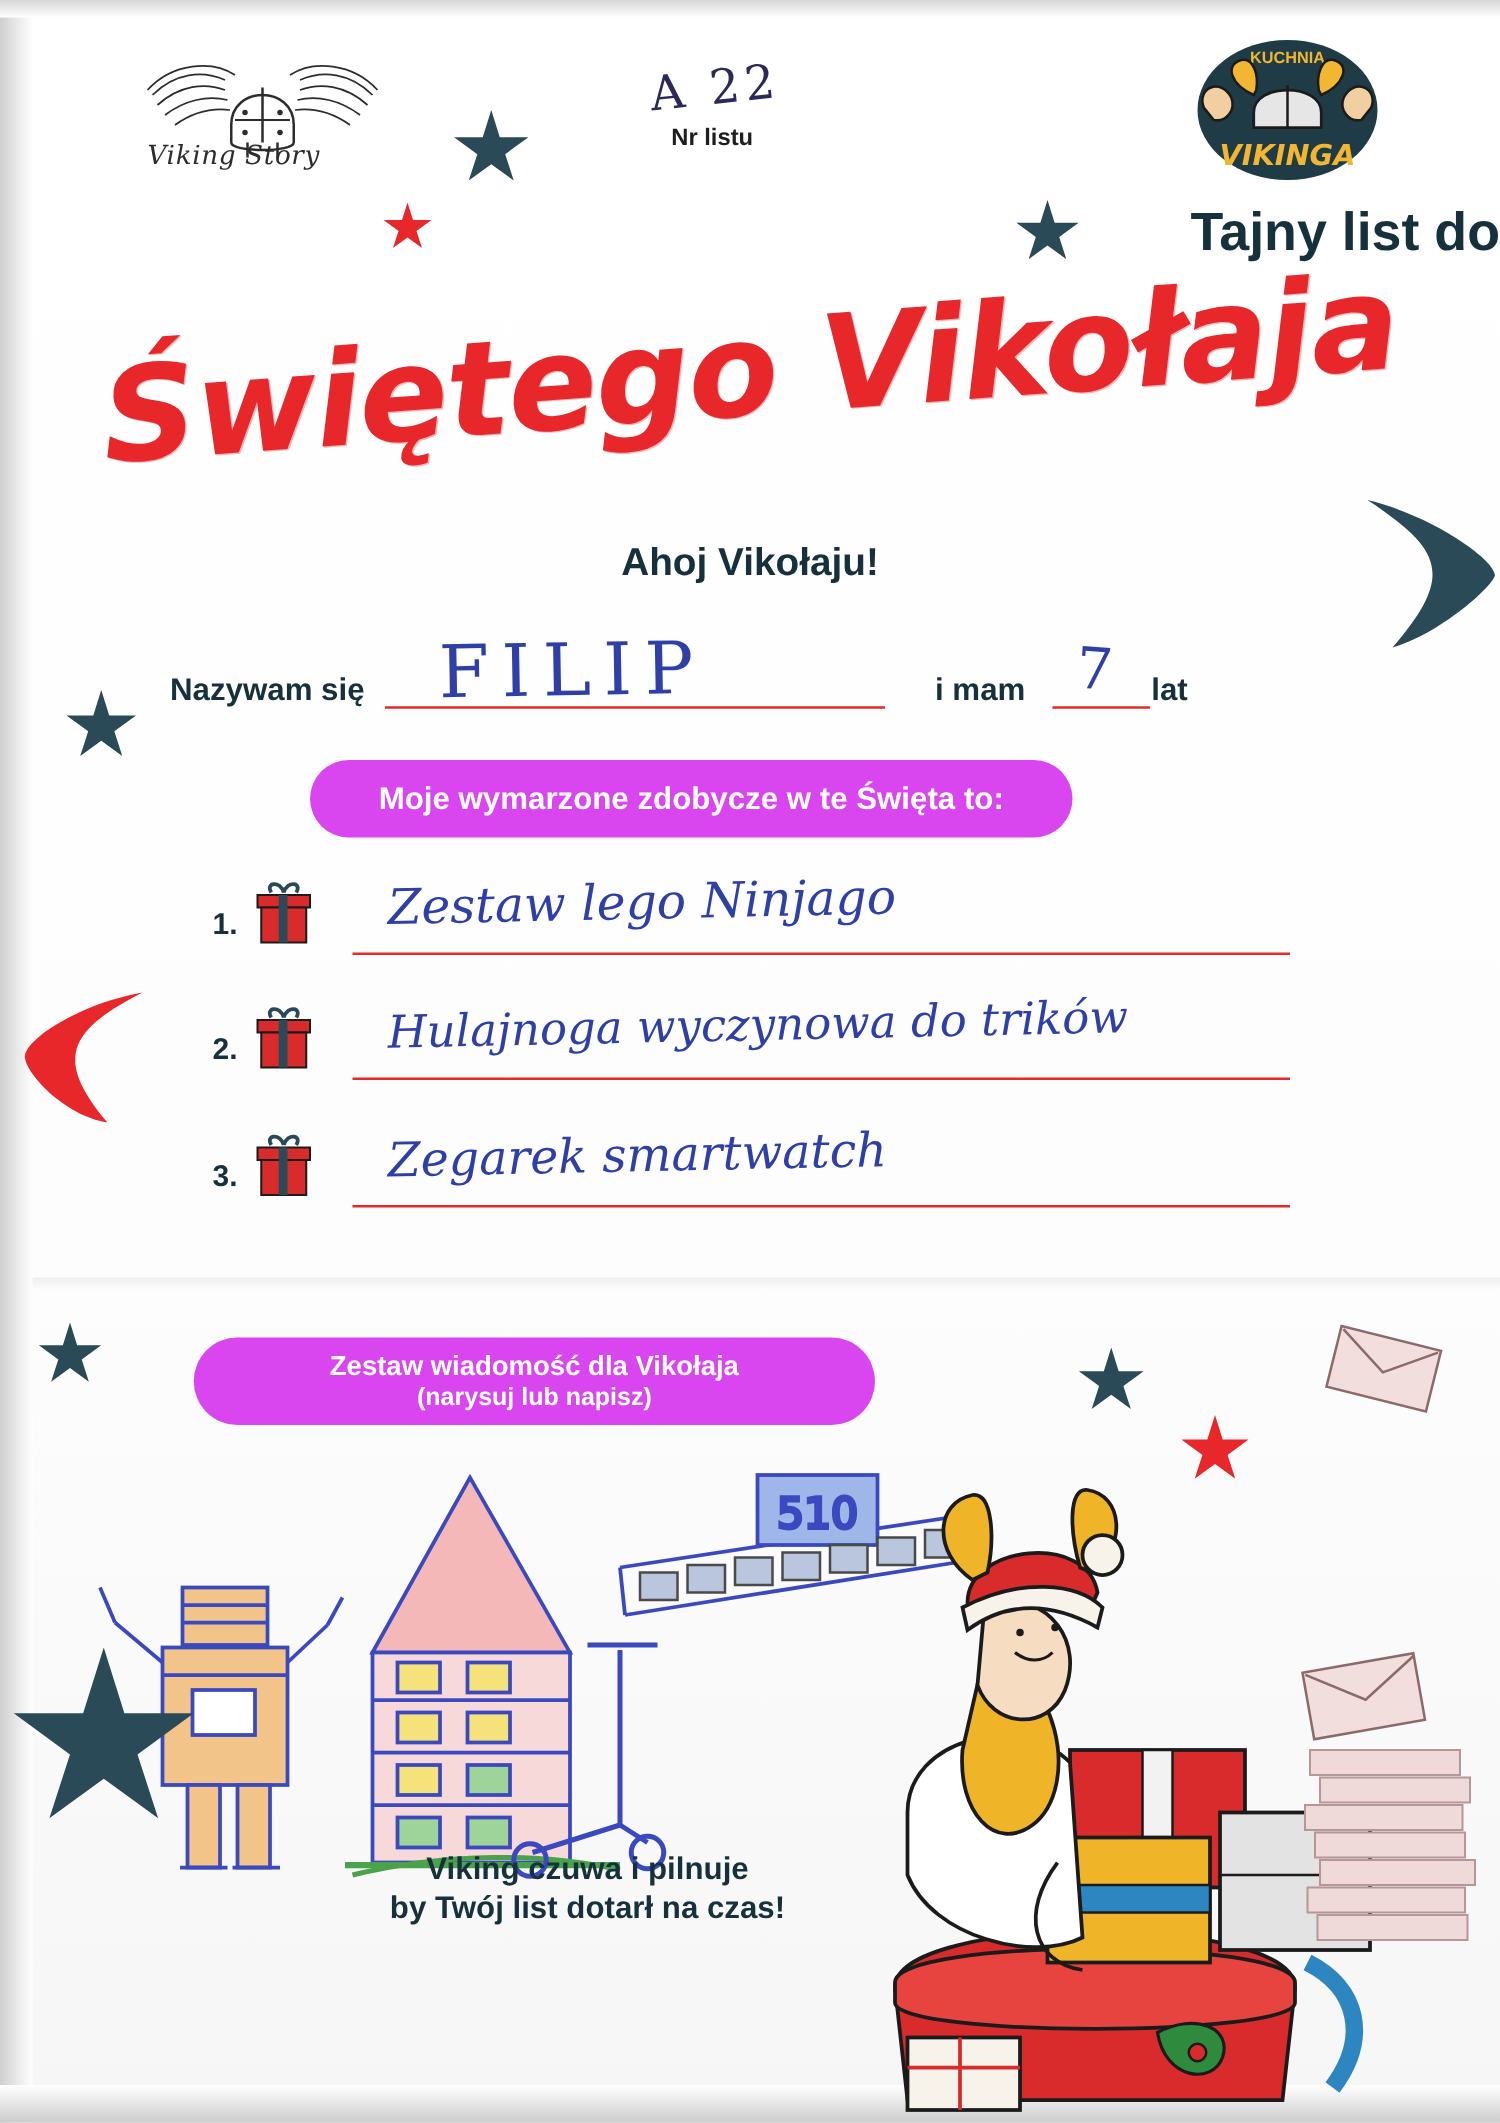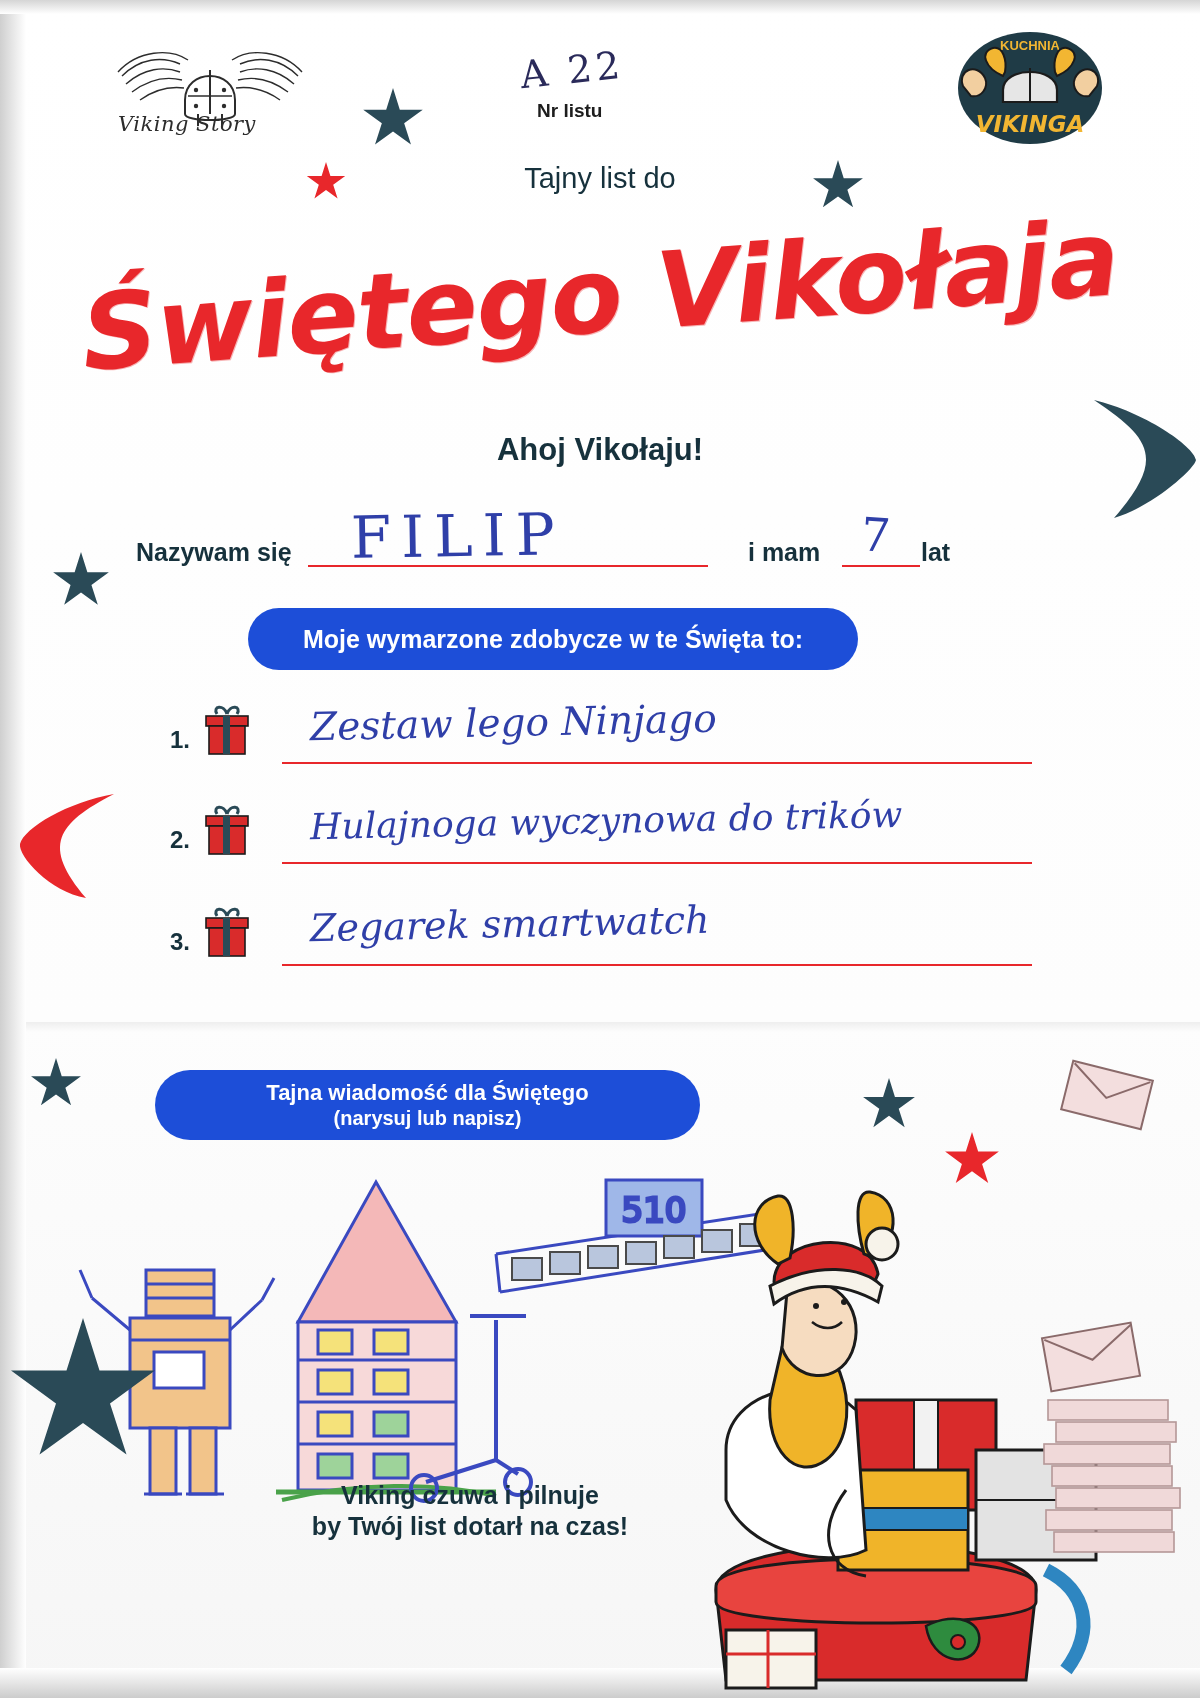--- a/index.html
+++ b/index.html
@@ -83,23 +83,23 @@
     left: 537px;
     top: 100px;
     font-size: 19px;
     font-weight: bold;
     color: #1d1d1d;
   }
   .tajny {
     position: absolute;
     left: 0; right: 0;
     top: 162px;
-    text-align: center;
-    font-size: 29px;
-    font-weight: normal;
+    text-align: right;
+    font-size: 43px;
+    font-weight: bold;
     color: #16313c;
   }
   .title {
     position: absolute;
     left: 0; right: 0;
     top: 235px;
     text-align: center;
     font-family: "DejaVu Sans", sans-serif;
     font-weight: bold;
     font-style: italic;
@@ -159,21 +159,21 @@
     left: 725px;
     top: -12px;
     font-size: 46px;
     transform: rotate(4deg);
   }
   .imam-label { left: 612px; }
 
   
   .banner {
     position: absolute;
-    background: #1d4ed8;
+    background: #d946ef;
     color: #ffffff;
     border-radius: 40px;
     text-align: center;
     font-weight: bold;
     display: flex;
     flex-direction: column;
     align-items: center;
     justify-content: center;
   }
   .banner-wishes {
@@ -400,21 +400,21 @@
         <rect x="5" y="22" width="36" height="28" fill="#d92b2b" stroke="#1b1b1b" stroke-width="1.6"></rect>
         <rect x="19" y="12" width="7" height="38" fill="#2a4a57"></rect>
       </svg>
     </span>
     <span class="wish-text">Zegarek smartwatch</span>
     <span class="wish-rule"></span>
   </div>
 
   <div class="scan-band"></div>
   <div class="banner banner-secret">
-    <span>Tajna wiadomość dla Świętego</span>
+    <span>Zestaw wiadomość dla Vikołaja</span>
     <span class="sub">(narysuj lub napisz)</span>
   </div>
 
   <div class="drawing">
     <svg viewBox="0 0 1174 660" width="1174" height="660">
 
       <g stroke="#3a49c0" stroke-width="3" fill="none">
         <rect x="120" y="240" width="68" height="46" fill="#f2c48a"></rect>
         <path d="M120 254 L188 254 M120 268 L188 268"></path>
         <rect x="104" y="288" width="100" height="110" fill="#f2c48a"></rect>

